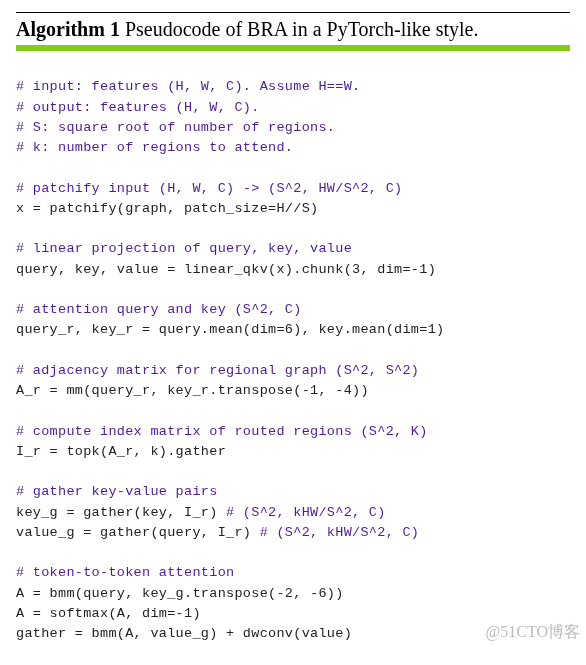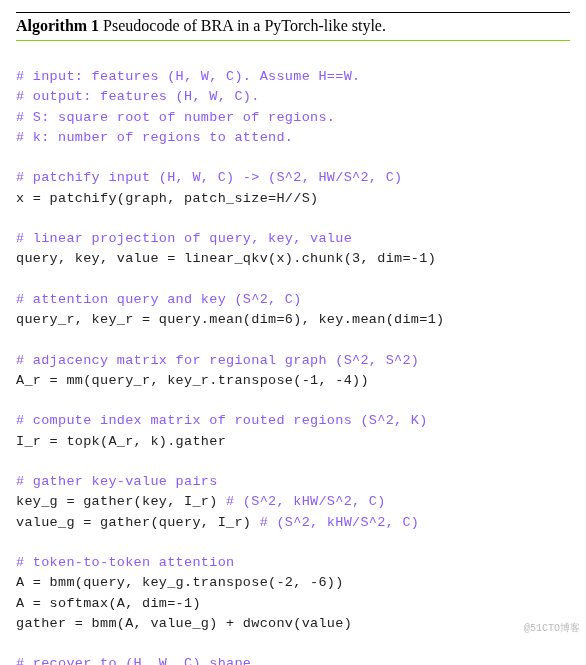--- a/index.html
+++ b/index.html
@@ -8,43 +8,43 @@
     font-family: 'Times New Roman', Times, serif;
     font-size: 15px;
     width: 586px;
     box-sizing: border-box;
     color: #000;
     background: #fff;
     line-height: 1.3;
   }
   .algo-header {
     border-top: 1.5px solid #000;
-    border-bottom: 1px solid #84cc16;
+    border-bottom: 6px solid #84cc16;
     padding: 3px 0;
-    font-size: 16px;
+    font-size: 20px;
   }
   .algo-header b { font-weight: bold; }
   .code-block {
     font-family: 'Courier New', Courier, monospace;
     white-space: pre;
     font-size: 13.5px;
     line-height: 1.5;
     padding: 6px 0 2px 0;
     letter-spacing: 0.3px;
     color: #222;
     border-bottom: 1px solid #000;
   }
-  .c { color: #8b5cf6; }
+  .c { color: #4c1d95; }
   .watermark {
     position: absolute;
     right: 6px;
     top: 622px;
-    font-size: 10px;
+    font-size: 16px;
     color: #bbb;
-    font-family: Liberation Mono, monospace;
+    font-family: Liberation Serif, serif;
   }
 </style>
 </head>
 <body>
 
 <div class="algo-header">
   <b>Algorithm 1</b>
   <span>Pseudocode of BRA in a PyTorch-like style.</span>
 </div>
 

